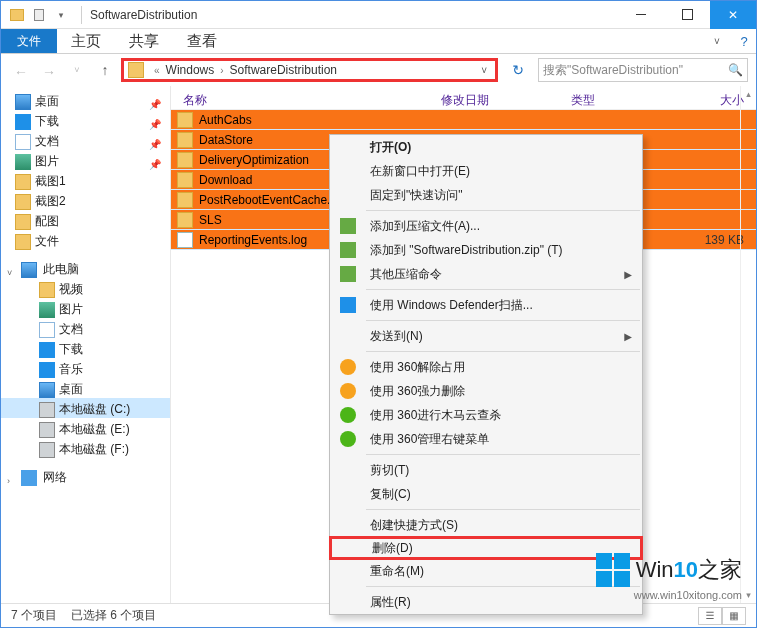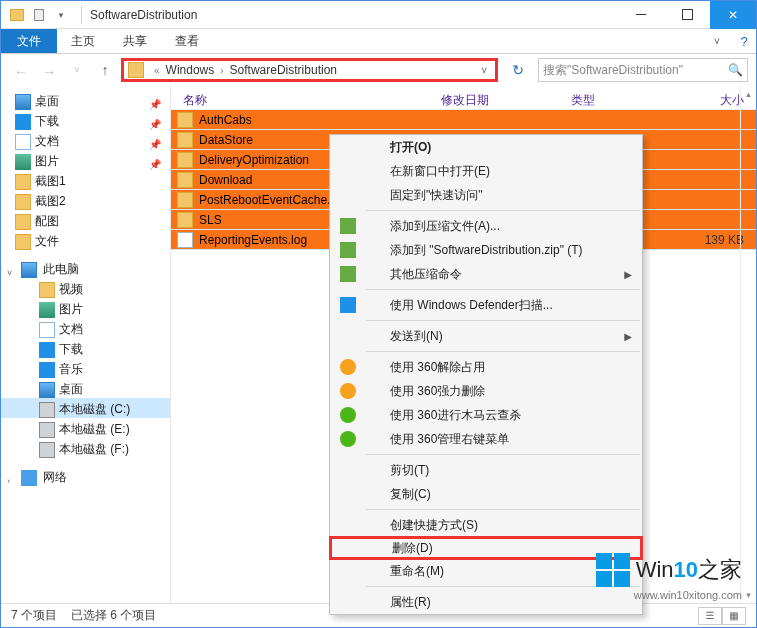--- a/index.html
+++ b/index.html
@@ -14,21 +14,21 @@
 .tb-controls { margin-left: auto; display: flex; }
 .tb-btn { width: 46px; height: 28px; display: flex; align-items: center; justify-content: center; font-size: 12px; color: #333; }
 .tb-btn.min::before { content: ""; width: 10px; height: 1px; background: #333; }
 .tb-btn.max::before { content: ""; width: 9px; height: 9px; border: 1px solid #333; }
 .tb-btn.close { background: #1e90e8; color: #fff; }
 .tb-btn.close::before { content: "✕"; font-size: 12px; }
 
 
 .ribbon { height: 25px; display: flex; align-items: stretch; background: #fff; border-bottom: 1px solid #d0d0d0; }
 .ribbon-file { background: #1979ca; color: #fff; font-size: 12px; padding: 0 16px; display: flex; align-items: center; }
-.ribbon-tab { font-size: 12px; color: #333; padding: 0 14px; display: flex; align-items: center; }
+.ribbon-tab { font-size: 15px; color: #333; padding: 0 14px; display: flex; align-items: center; }
 .ribbon-expand { margin-left: auto; width: 30px; display:flex; align-items:center; justify-content:center; color:#555; font-size:10px; }
 
 
 .navbar { height: 32px; display: flex; align-items: center; padding: 4px 8px; gap: 4px; }
 .nav-arrow { width: 24px; height: 24px; display:flex; align-items:center; justify-content:center; color:#bbb; font-size:14px; }
 .nav-arrow.up { color:#555; }
 .addr { flex: 1; height: 24px; border: 3px solid #e33; display:flex; align-items:center; font-size:12px; color:#333; padding: 0 4px; position:relative; margin-right:4px; max-width: 380px;}
 .addr .folder-ico { width:16px; height:16px; background:#f3c767; border:1px solid #d9a93a; margin-right:6px; }
 .addr .crumb { padding: 0 2px; }
 .addr .chev { color:#777; padding:0 4px; font-size:10px; }
@@ -77,21 +77,21 @@
 .scrollbar-v { position:absolute; right:0; top:0; bottom:0; width:16px; border-left:1px solid #eee;}
 .scrollbar-v .arrow { height:16px; display:flex; align-items:center; justify-content:center; color:#888; font-size:9px;}
 
 
 .statusbar { height:24px; border-top:1px solid #e0e0e0; display:flex; align-items:center; font-size:12px; color:#444; padding:0 10px; gap:14px;}
 .statusbar .viewbtns { margin-left:auto; display:flex; gap:0;}
 .viewbtn { width:24px; height:18px; border:1px solid #ccc; display:flex; align-items:center; justify-content:center; font-size:10px; color:#666;}
 
 
 .ctxmenu { position:absolute; left:328px; top:133px; width:314px; background:#f5f5f5; border:1px solid #bfbfbf; box-shadow: 4px 4px 6px rgba(0,0,0,.2); font-size:12px; color:#222; z-index:10;}
-.ctx-item { height:24px; display:flex; align-items:center; padding-left:60px; position:relative;}
+.ctx-item { height:24px; display:flex; align-items:center; padding-left:40px; position:relative;}
 .ctx-item.bold { font-weight:bold; }
 .ctx-item .sub { margin-left:auto; padding-right:10px; color:#555; font-size:10px;}
 .ctx-item .cicon { position:absolute; left:10px; width:16px; height:16px; display:flex; align-items:center; justify-content:center;}
 .ctx-sep { height:1px; background:#d8d8d8; margin:3px 2px 3px 36px;}
 .ctx-item.boxed { border:3px solid #e33; margin:-1px;}
 .ctx-icon-arch { background:#6a4; }
 .ctx-icon-zip { background:#6a4; }
 .ctx-icon-shield { background:#1e90e8; }
 .ctx-icon-360a { background:#f7a21e; border-radius:50%;}
 .ctx-icon-360b { background:#f7a21e; border-radius:50%;}

